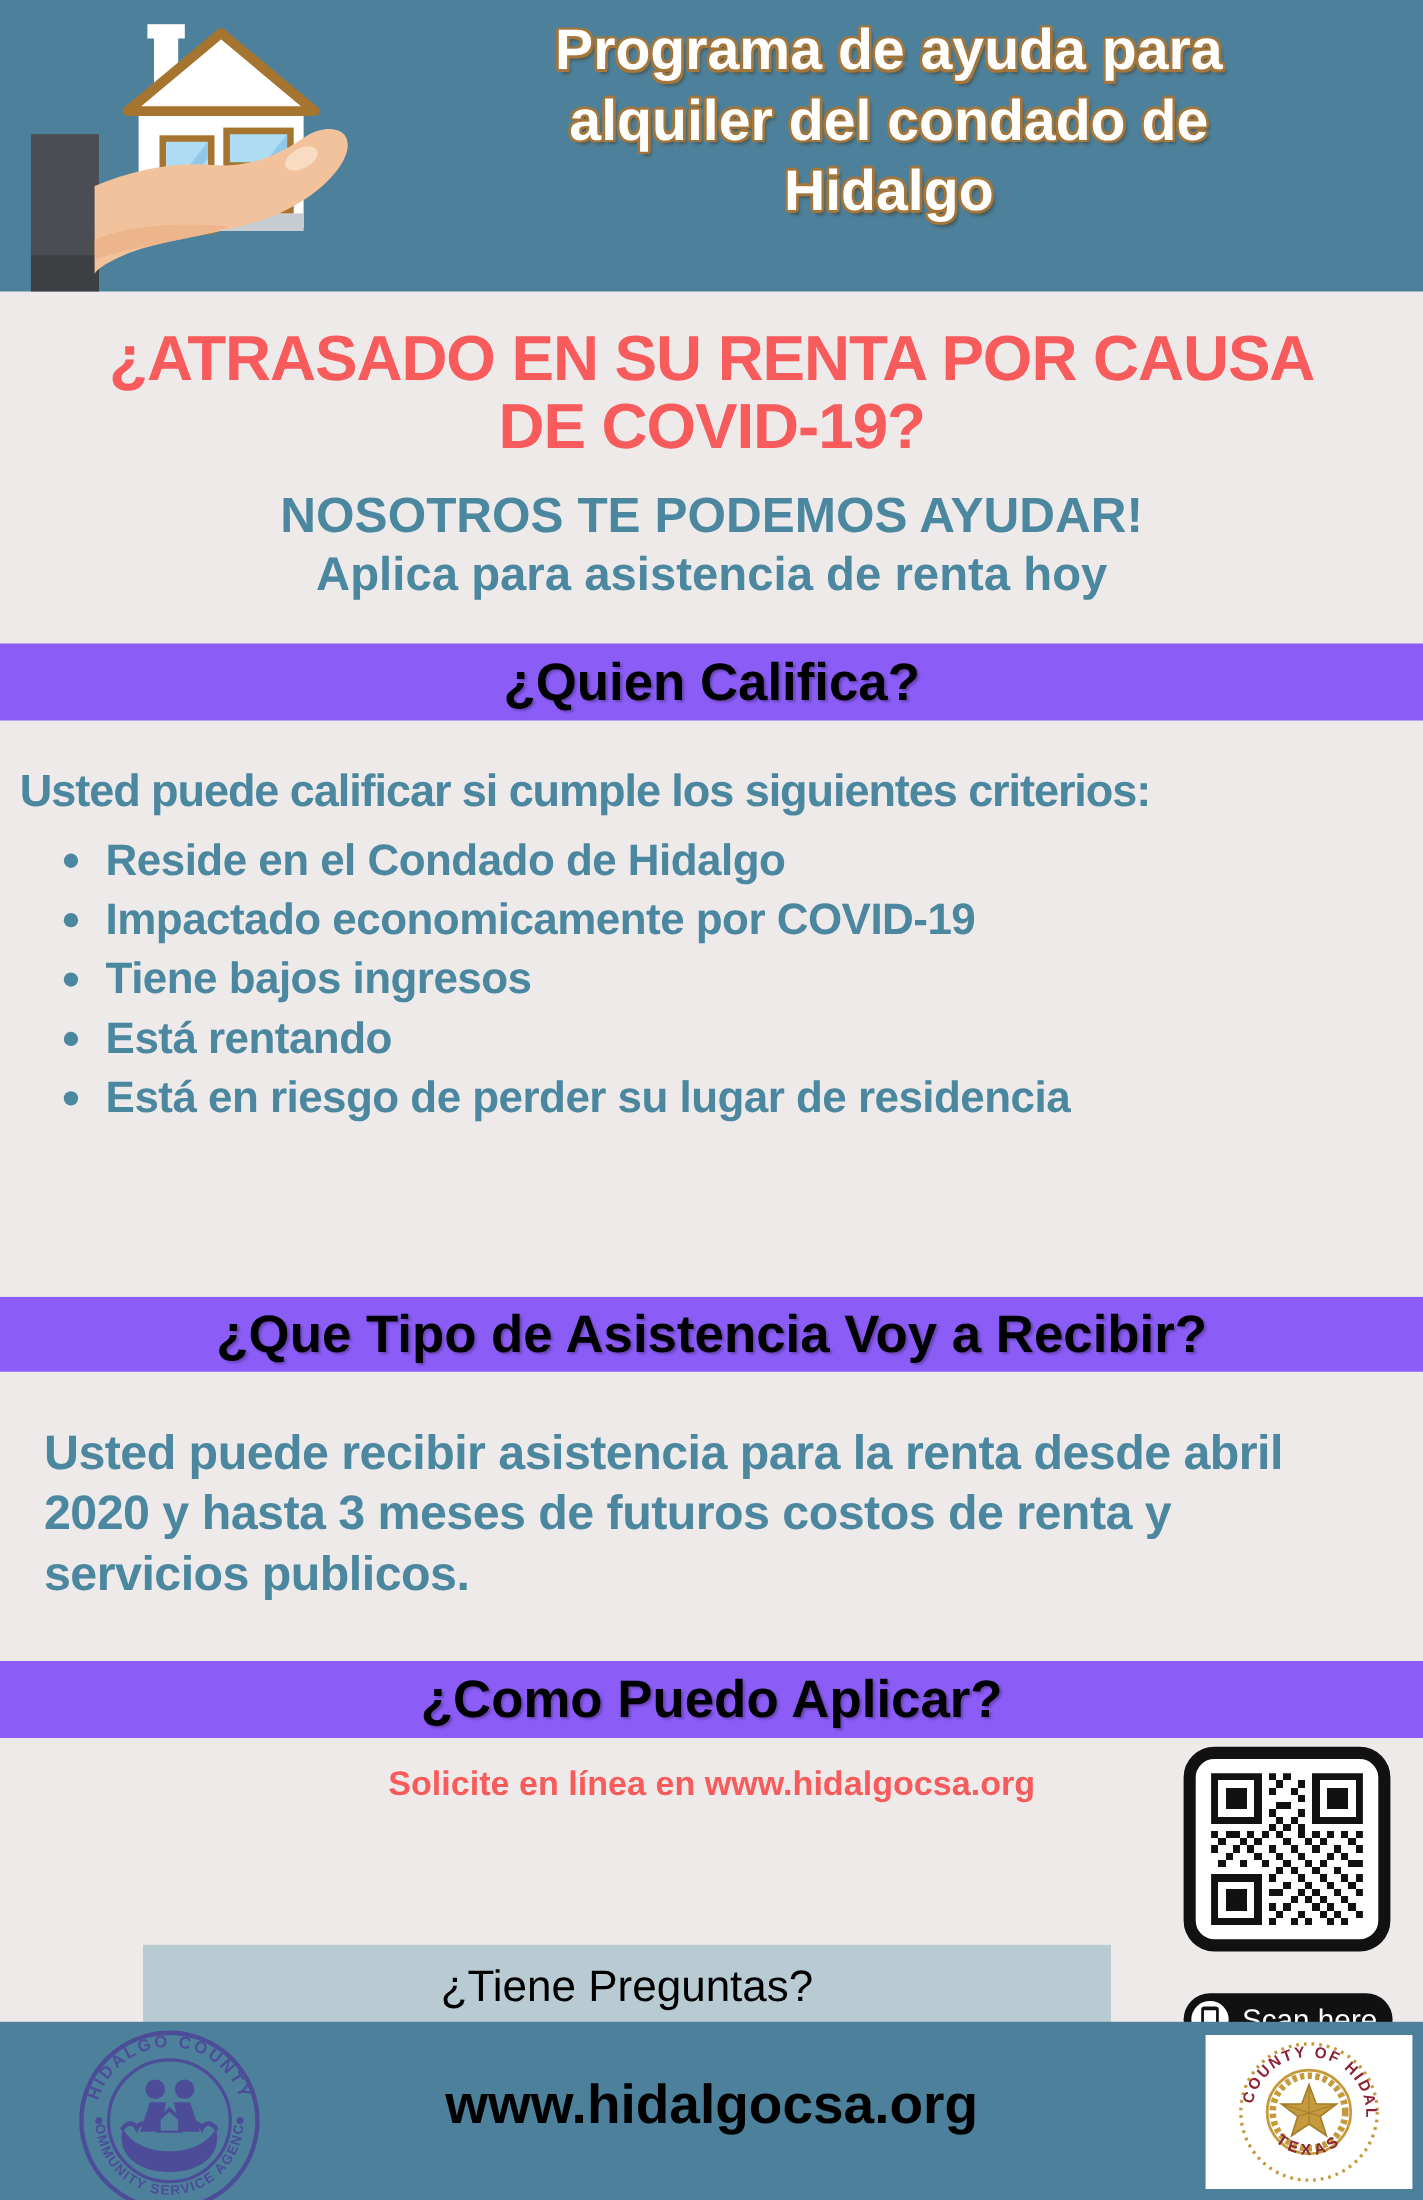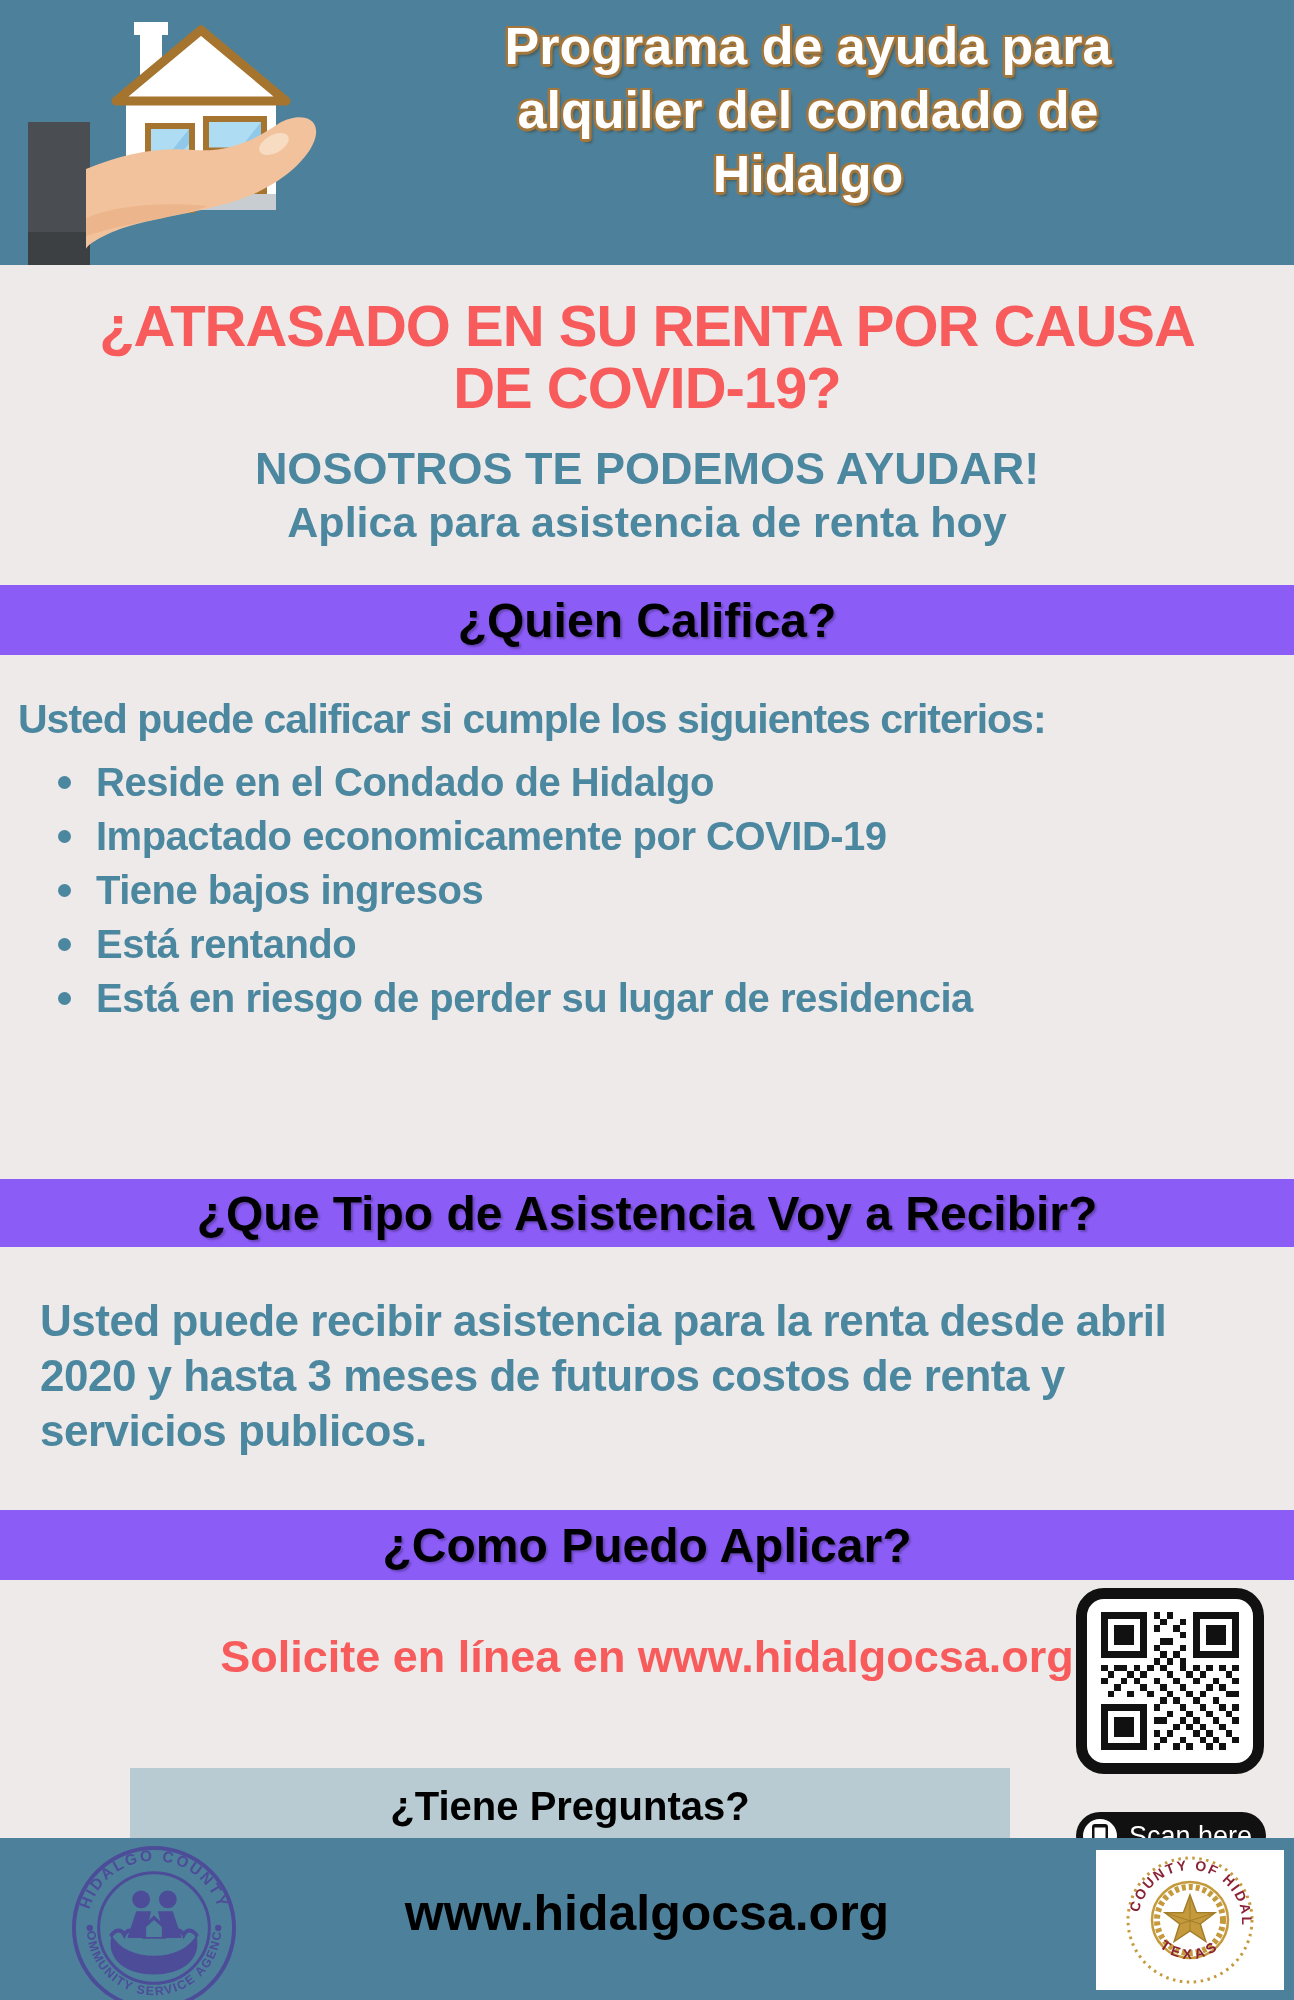--- a/index.html
+++ b/index.html
@@ -106,36 +106,36 @@
     color:#4c87a0;
     font-weight:bold;
     font-size:44px;
     line-height:55px;
     letter-spacing:-0.5px;
   }
 
   
   .sec-d { height:374px; position:relative; }
   .apply-online {
-    padding-top:51px;
+    padding-top:16px;
     text-align:center;
     color:#f85b5b;
     font-weight:bold;
-    font-size:45px;
+    font-size:31px;
     line-height:52px;
   }
   .questions-box {
     position:absolute;
     left:130px; top:188px;
     width:880px; height:138px;
     background:#b8cad2;
     text-align:center;
     padding-top:12px;
   }
-  .q-title { color:#000; font-weight:bold; font-size:40px; line-height:52px; }
+  .q-title { color:#000; font-weight:normal; font-size:40px; line-height:52px; }
   .q-phone { color:#000; font-weight:bold; font-size:36px; line-height:56px; }
 
   
   .qr-card {
     position:absolute;
     left:1076px; top:1588px;
     width:188px; height:186px;
     background:#ffffff;
     border:11px solid #111;
     border-radius:28px;

